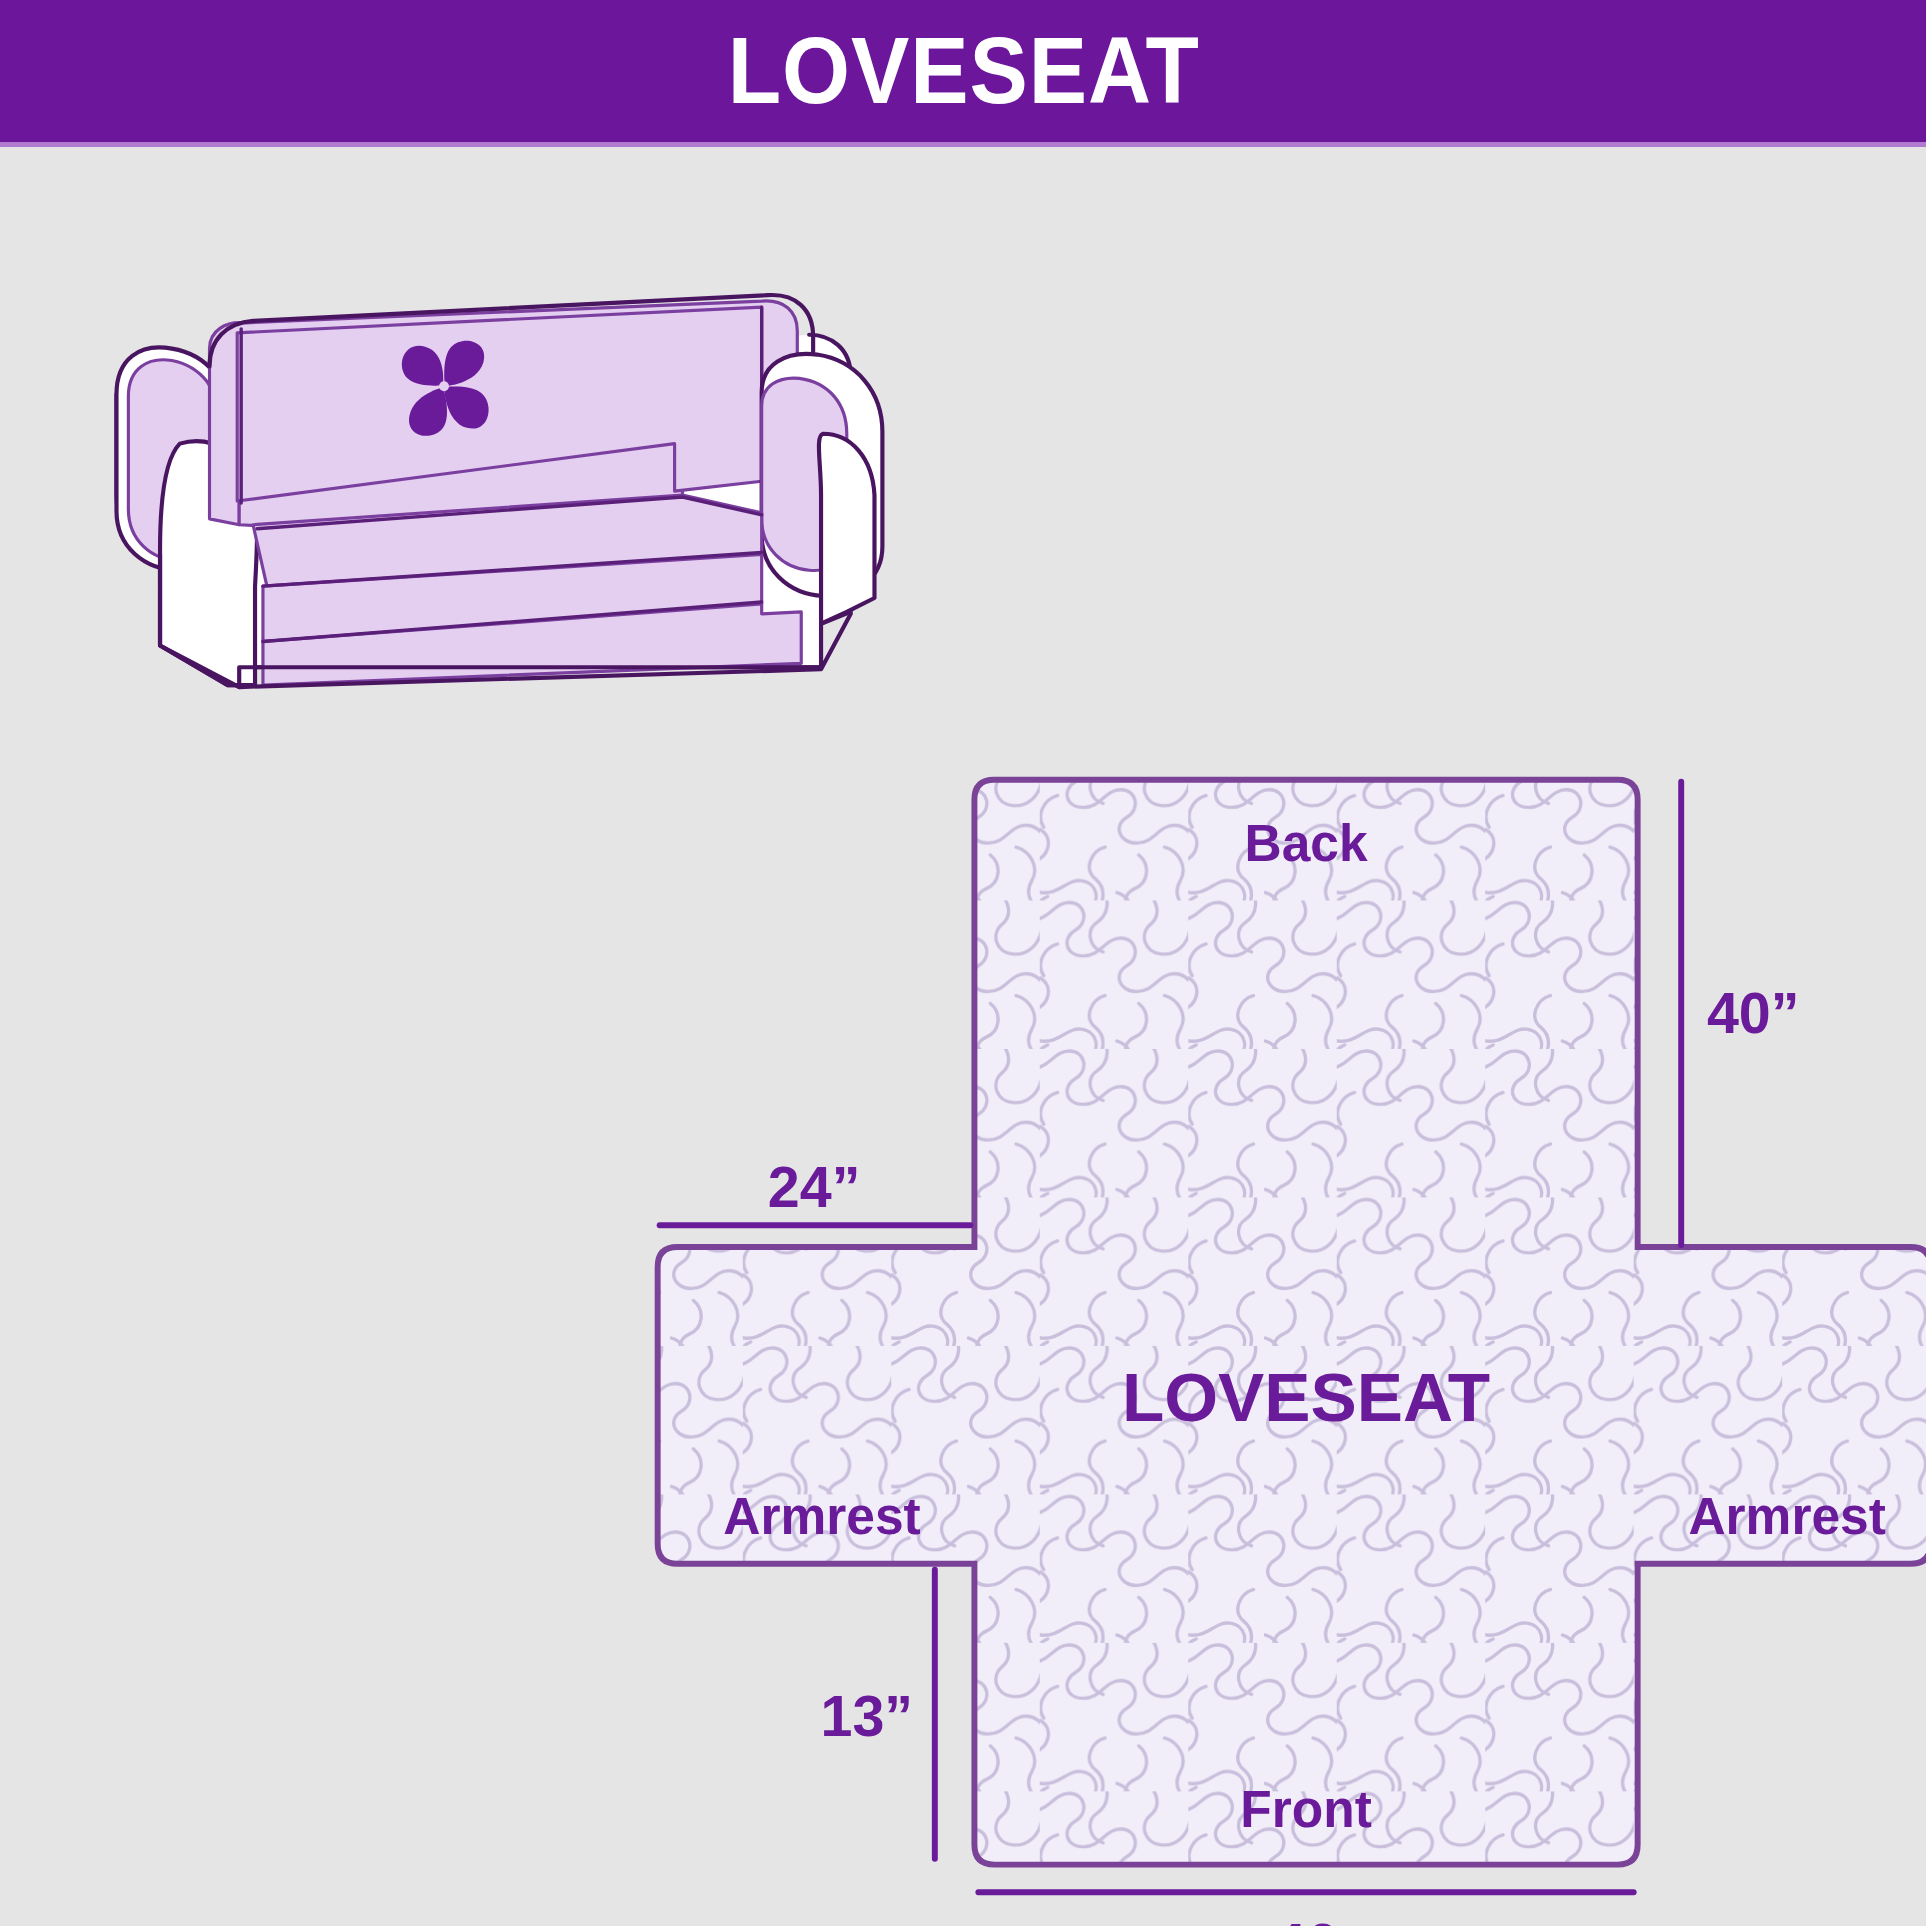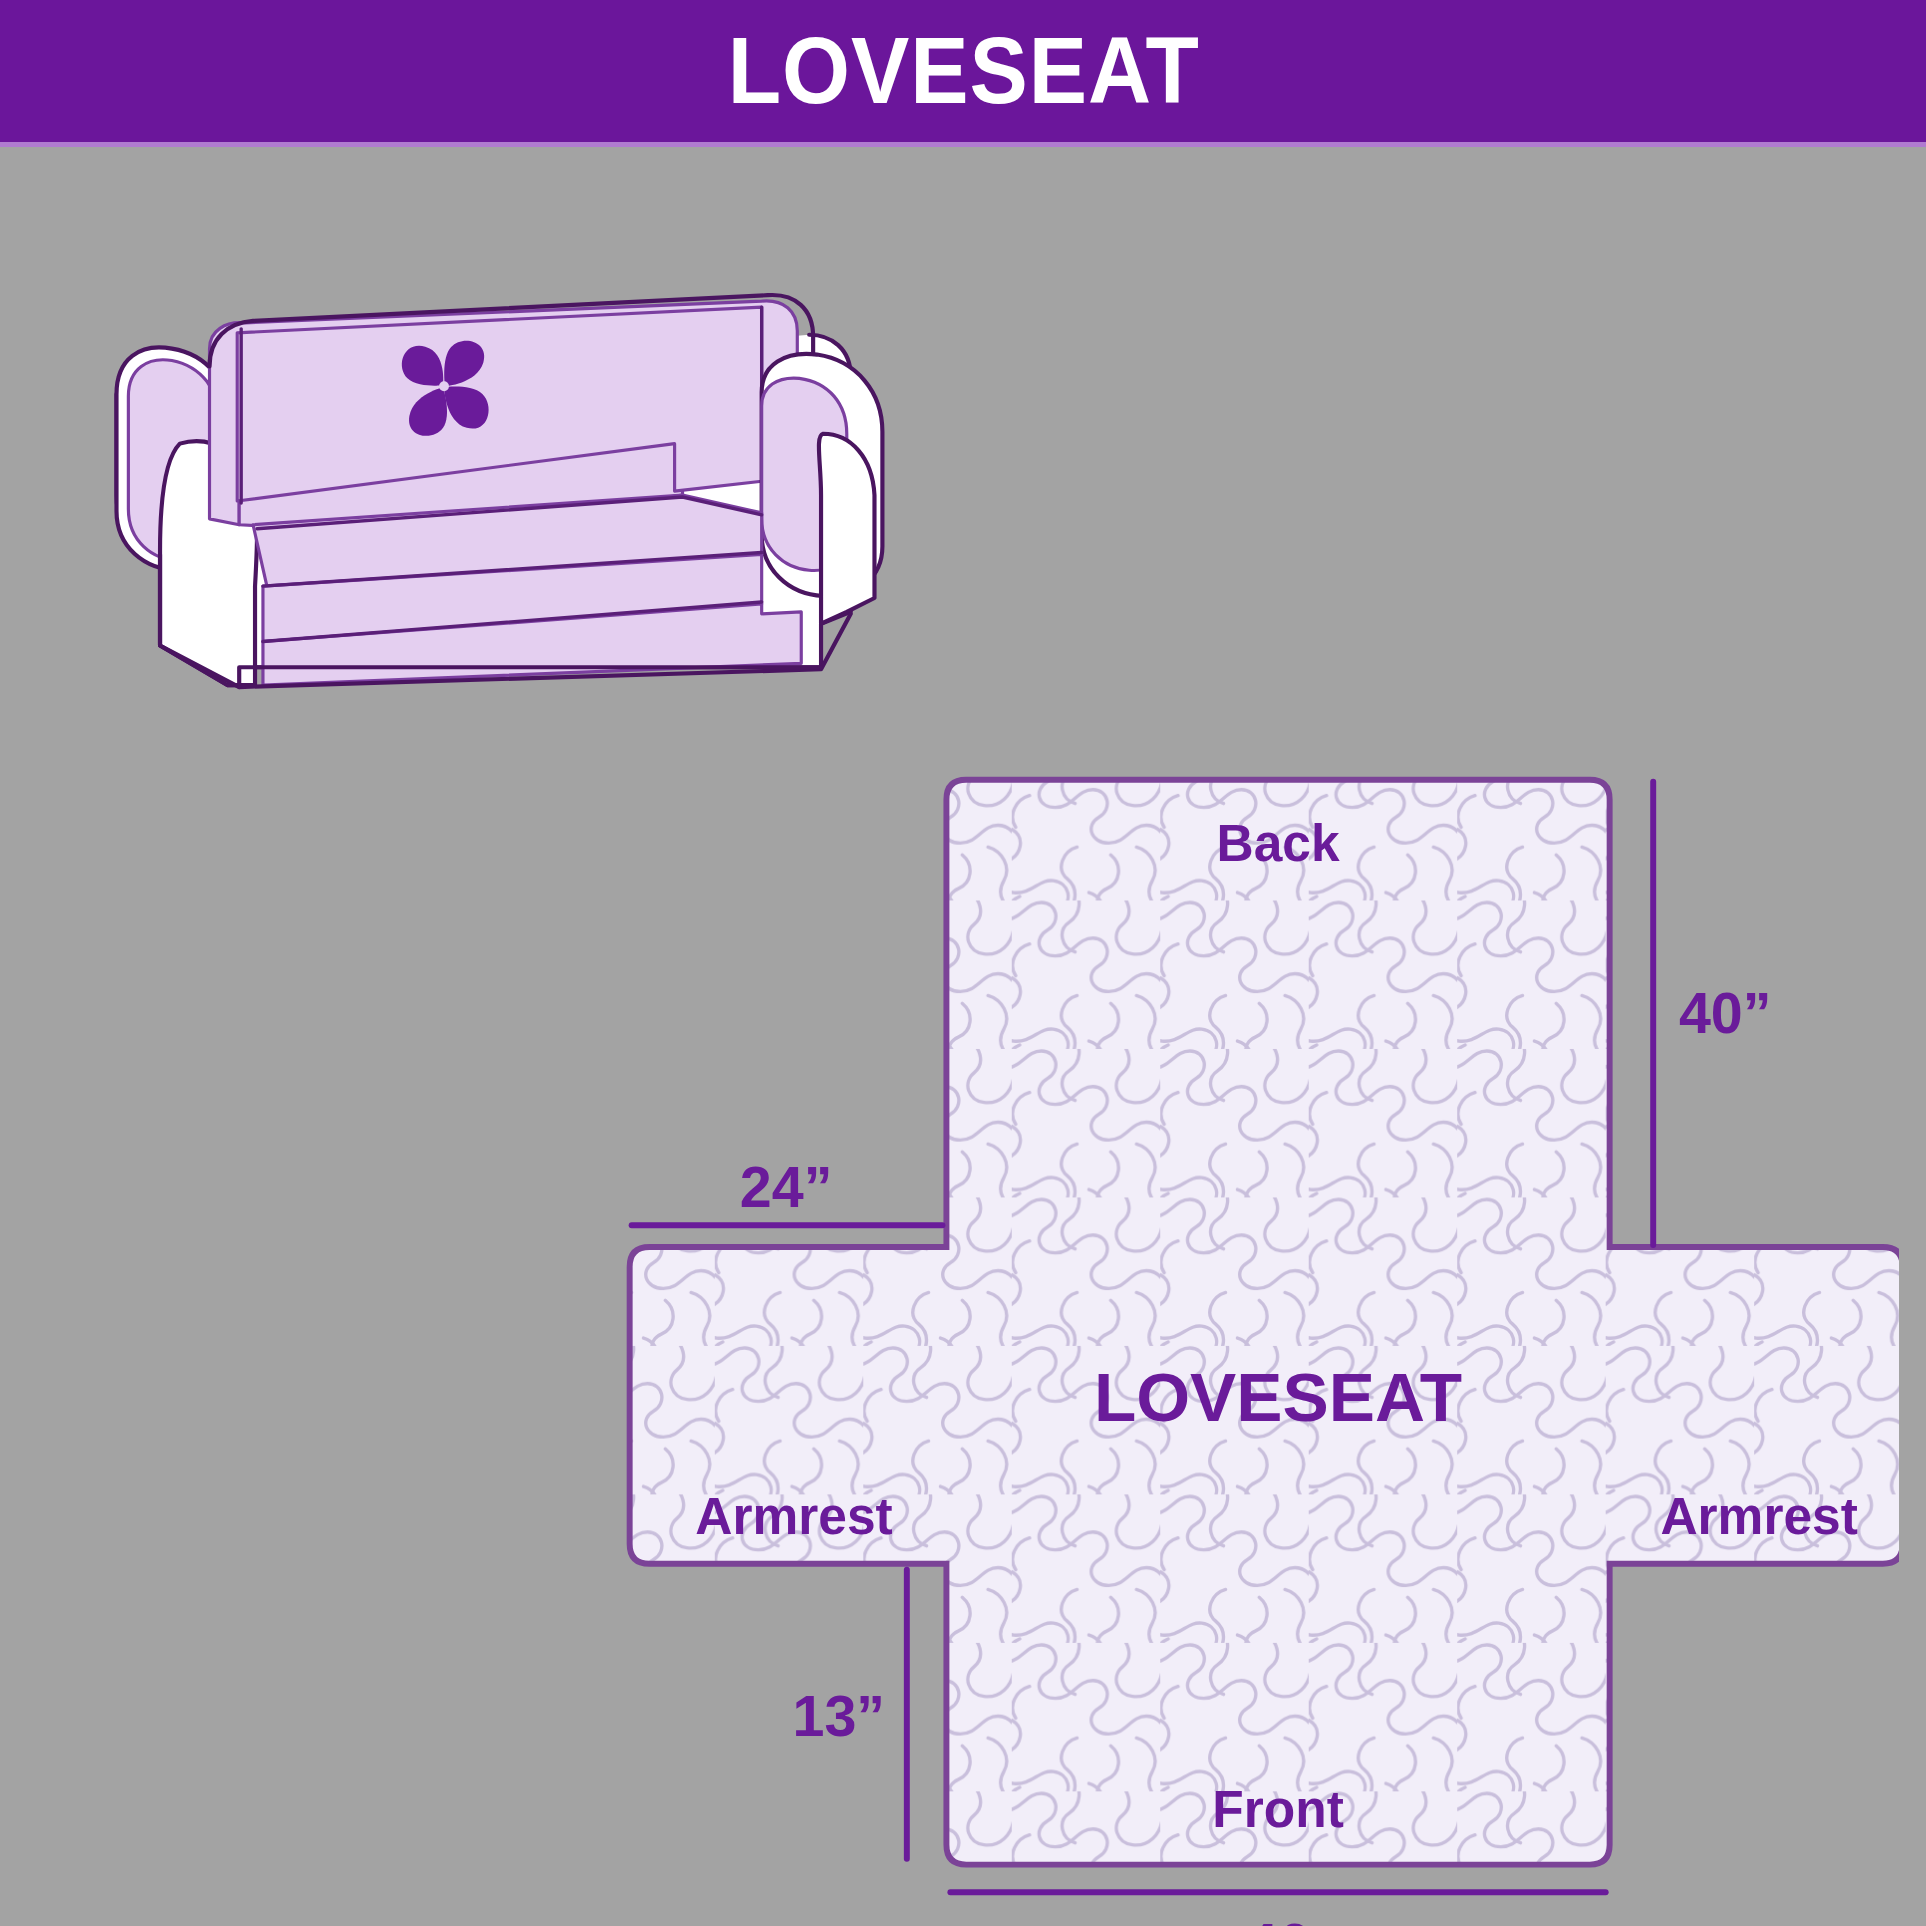--- a/index.html
+++ b/index.html
@@ -5,21 +5,21 @@
   * { box-sizing: border-box; }
   html, body {
     margin: 0; padding: 0;
     background: #ffffff;
     font-family: "Liberation Sans", sans-serif;
   }
   #page {
     position: relative;
     width: 1927px;
     height: 1927px;
-    background: #a3a3a3;
+    background: #e5e5e5;
     overflow: hidden;
     text-align: right;
   }
 
   
   #header-banner {
     position: absolute;
     left: 0; top: 0;
     width: 1927px;
     height: 142px;
@@ -51,21 +51,21 @@
     left: 69px;
     top: 198px;
     width: 851px;
     height: 515px;
   }
   #sofa-illustration svg { display: block; width: 100%; height: 100%; }
 
   
   #cross-diagram {
     position: absolute;
-    left: 566px;
+    left: 594px;
     top: 752px;
     width: 1333px;
     height: 1174px;
   }
   #cross-diagram svg { display: block; width: 100%; height: 100%; }
 
   .dim-label {
     fill: #6A1B9A;
     font-family: "Liberation Sans", sans-serif;
     font-weight: 700;

